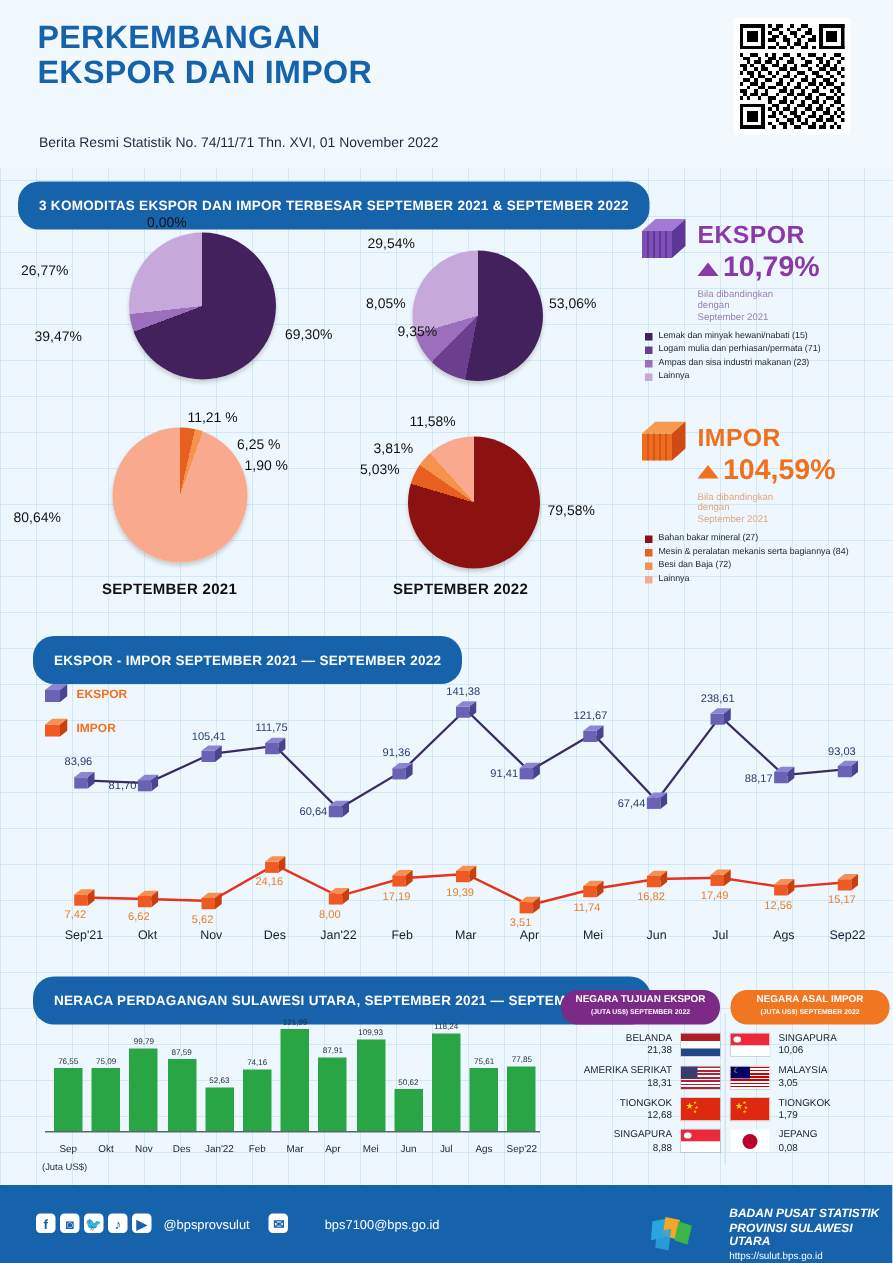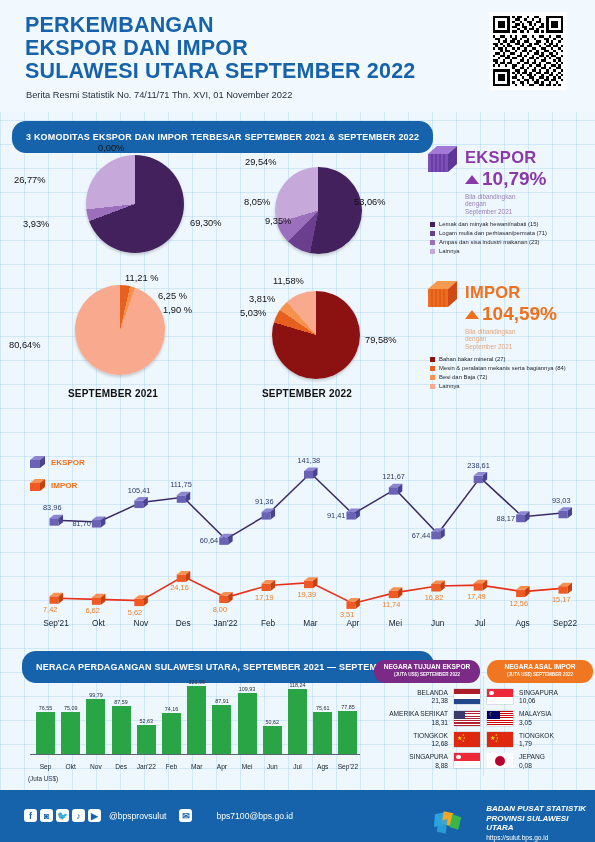--- a/index.html
+++ b/index.html
@@ -105,21 +105,20 @@
 </head>
 <body>
 
 <div class="page">
   <div class="grid-bg"></div>
 
   <div class="header">
     <div class="title">
       <div>PERKEMBANGAN</div>
       <div>EKSPOR DAN IMPOR</div>
-      <div>SULAWESI UTARA SEPTEMBER 2022</div>
     </div>
     <div class="subtitle">Berita Resmi Statistik No. 74/11/71 Thn. XVI, 01 November 2022</div>
     <div class="qr">
       <svg width="70" height="70" viewBox="0 0 29 29" shape-rendering="crispEdges">
         <rect width="29" height="29" fill="#fff"></rect>
         <g fill="#000">
           <rect x="0" y="0" width="7" height="1"></rect>
             <rect x="0" y="6" width="7" height="1"></rect>
           <rect x="0" y="0" width="1" height="7"></rect>
             <rect x="6" y="0" width="1" height="7"></rect>
@@ -343,39 +342,40 @@
             <rect x="19" y="28" width="2" height="1"></rect>
             <rect x="22" y="28" width="2" height="1"></rect>
             <rect x="25" y="28" width="1" height="1"></rect>
             <rect x="27" y="28" width="1" height="1"></rect>
         </g>
       </svg>
     </div>
   </div>
 
   <div class="pill" id="pill-komoditas">3 KOMODITAS EKSPOR DAN IMPOR TERBESAR SEPTEMBER 2021 &amp; SEPTEMBER 2022</div>
+  <div class="pill" id="pill-ekspimp">EKSPOR - IMPOR SEPTEMBER 2021 — SEPTEMBER 2022</div>
   <div class="pill" id="pill-neraca">NERACA PERDAGANGAN SULAWESI UTARA, SEPTEMBER 2021 — SEPTEMBER 2022</div>
 
   <div class="pieArea">
 
     <div class="pieWrap" style="left:86px;top:10px;">
       <div class="pie" id="pie0" style="width: 98px; height: 98px; background: conic-gradient(rgb(66, 33, 92) 0deg, rgb(66, 33, 92) 249.48deg, rgb(107, 62, 142) 249.48deg, rgb(107, 62, 142) 249.48deg, rgb(155, 111, 187) 249.48deg, rgb(155, 111, 187) 263.63deg, rgb(198, 168, 218) 263.63deg, rgb(198, 168, 218) 360deg);"></div>
     </div>
     <div class="plabel" style="left:98px;top:-2px;">0,00%</div>
     <div class="plabel" style="left:14px;top:30px;">26,77%</div>
-    <div class="plabel" style="left:23px;top:74px;">3,93%</div>
+    <div class="plabel" style="left:23px;top:74px;">39,47%</div>
     <div class="plabel" style="left:190px;top:73px;">69,30%</div>
 
     <div class="pieWrap" style="left:275px;top:22px;">
       <div class="pie" id="pie1" style="width: 87px; height: 87px; background: conic-gradient(rgb(66, 33, 92) 0deg, rgb(66, 33, 92) 191.02deg, rgb(107, 62, 142) 191.02deg, rgb(107, 62, 142) 224.68deg, rgb(155, 111, 187) 224.68deg, rgb(155, 111, 187) 253.66deg, rgb(198, 168, 218) 253.66deg, rgb(198, 168, 218) 360deg);"></div>
     </div>
     <div class="plabel" style="left:245px;top:12px;">29,54%</div>
     <div class="plabel" style="left:244px;top:52px;">8,05%</div>
     <div class="plabel" style="left:265px;top:71px;">9,35%</div>
-    <div class="plabel" style="left:354px;top:52px;">53,06%</div>
+    <div class="plabel" style="left:366px;top:52px;">53,06%</div>
 
     <div class="pieWrap" style="left:75px;top:140px;">
       <div class="pie" id="pie2" style="width: 90px; height: 90px; background: conic-gradient(rgb(124, 18, 18) -50deg, rgb(124, 18, 18) -9.64deg, rgb(232, 96, 31) -9.64deg, rgb(232, 96, 31) 12.86deg, rgb(245, 146, 78) 12.86deg, rgb(245, 146, 78) 19.7deg, rgb(249, 169, 141) 19.7deg, rgb(249, 169, 141) 310deg);"></div>
     </div>
     <div class="plabel" style="left:125px;top:128px;">11,21 %</div>
     <div class="plabel" style="left:158px;top:146px;">6,25 %</div>
     <div class="plabel" style="left:163px;top:160px;">1,90 %</div>
     <div class="plabel" style="left:9px;top:195px;">80,64%</div>
 
     <div class="pieWrap" style="left:272px;top:146px;">

